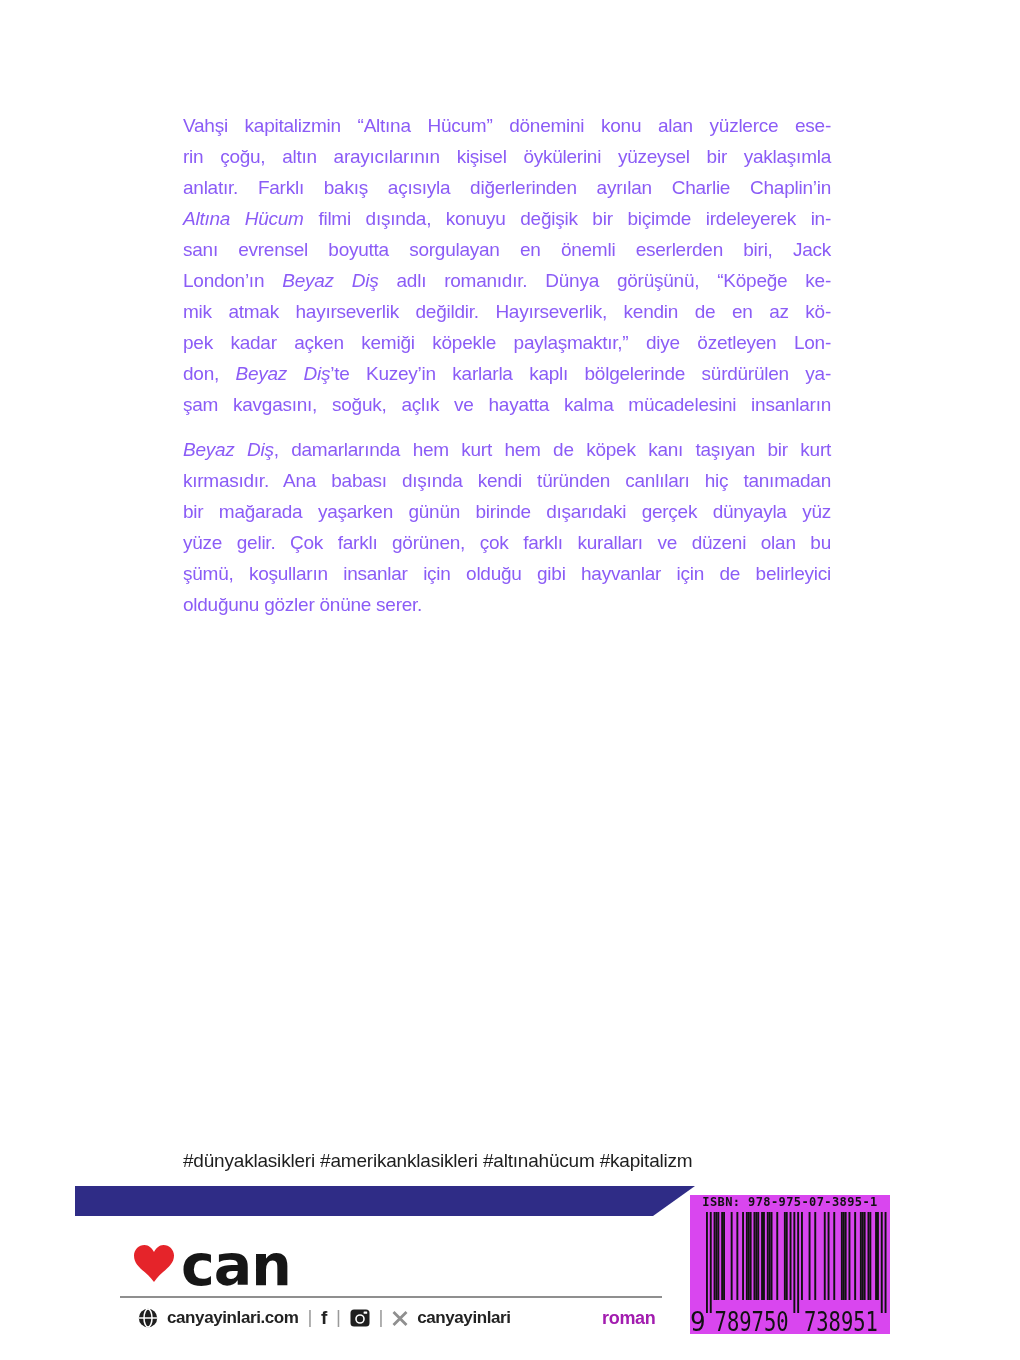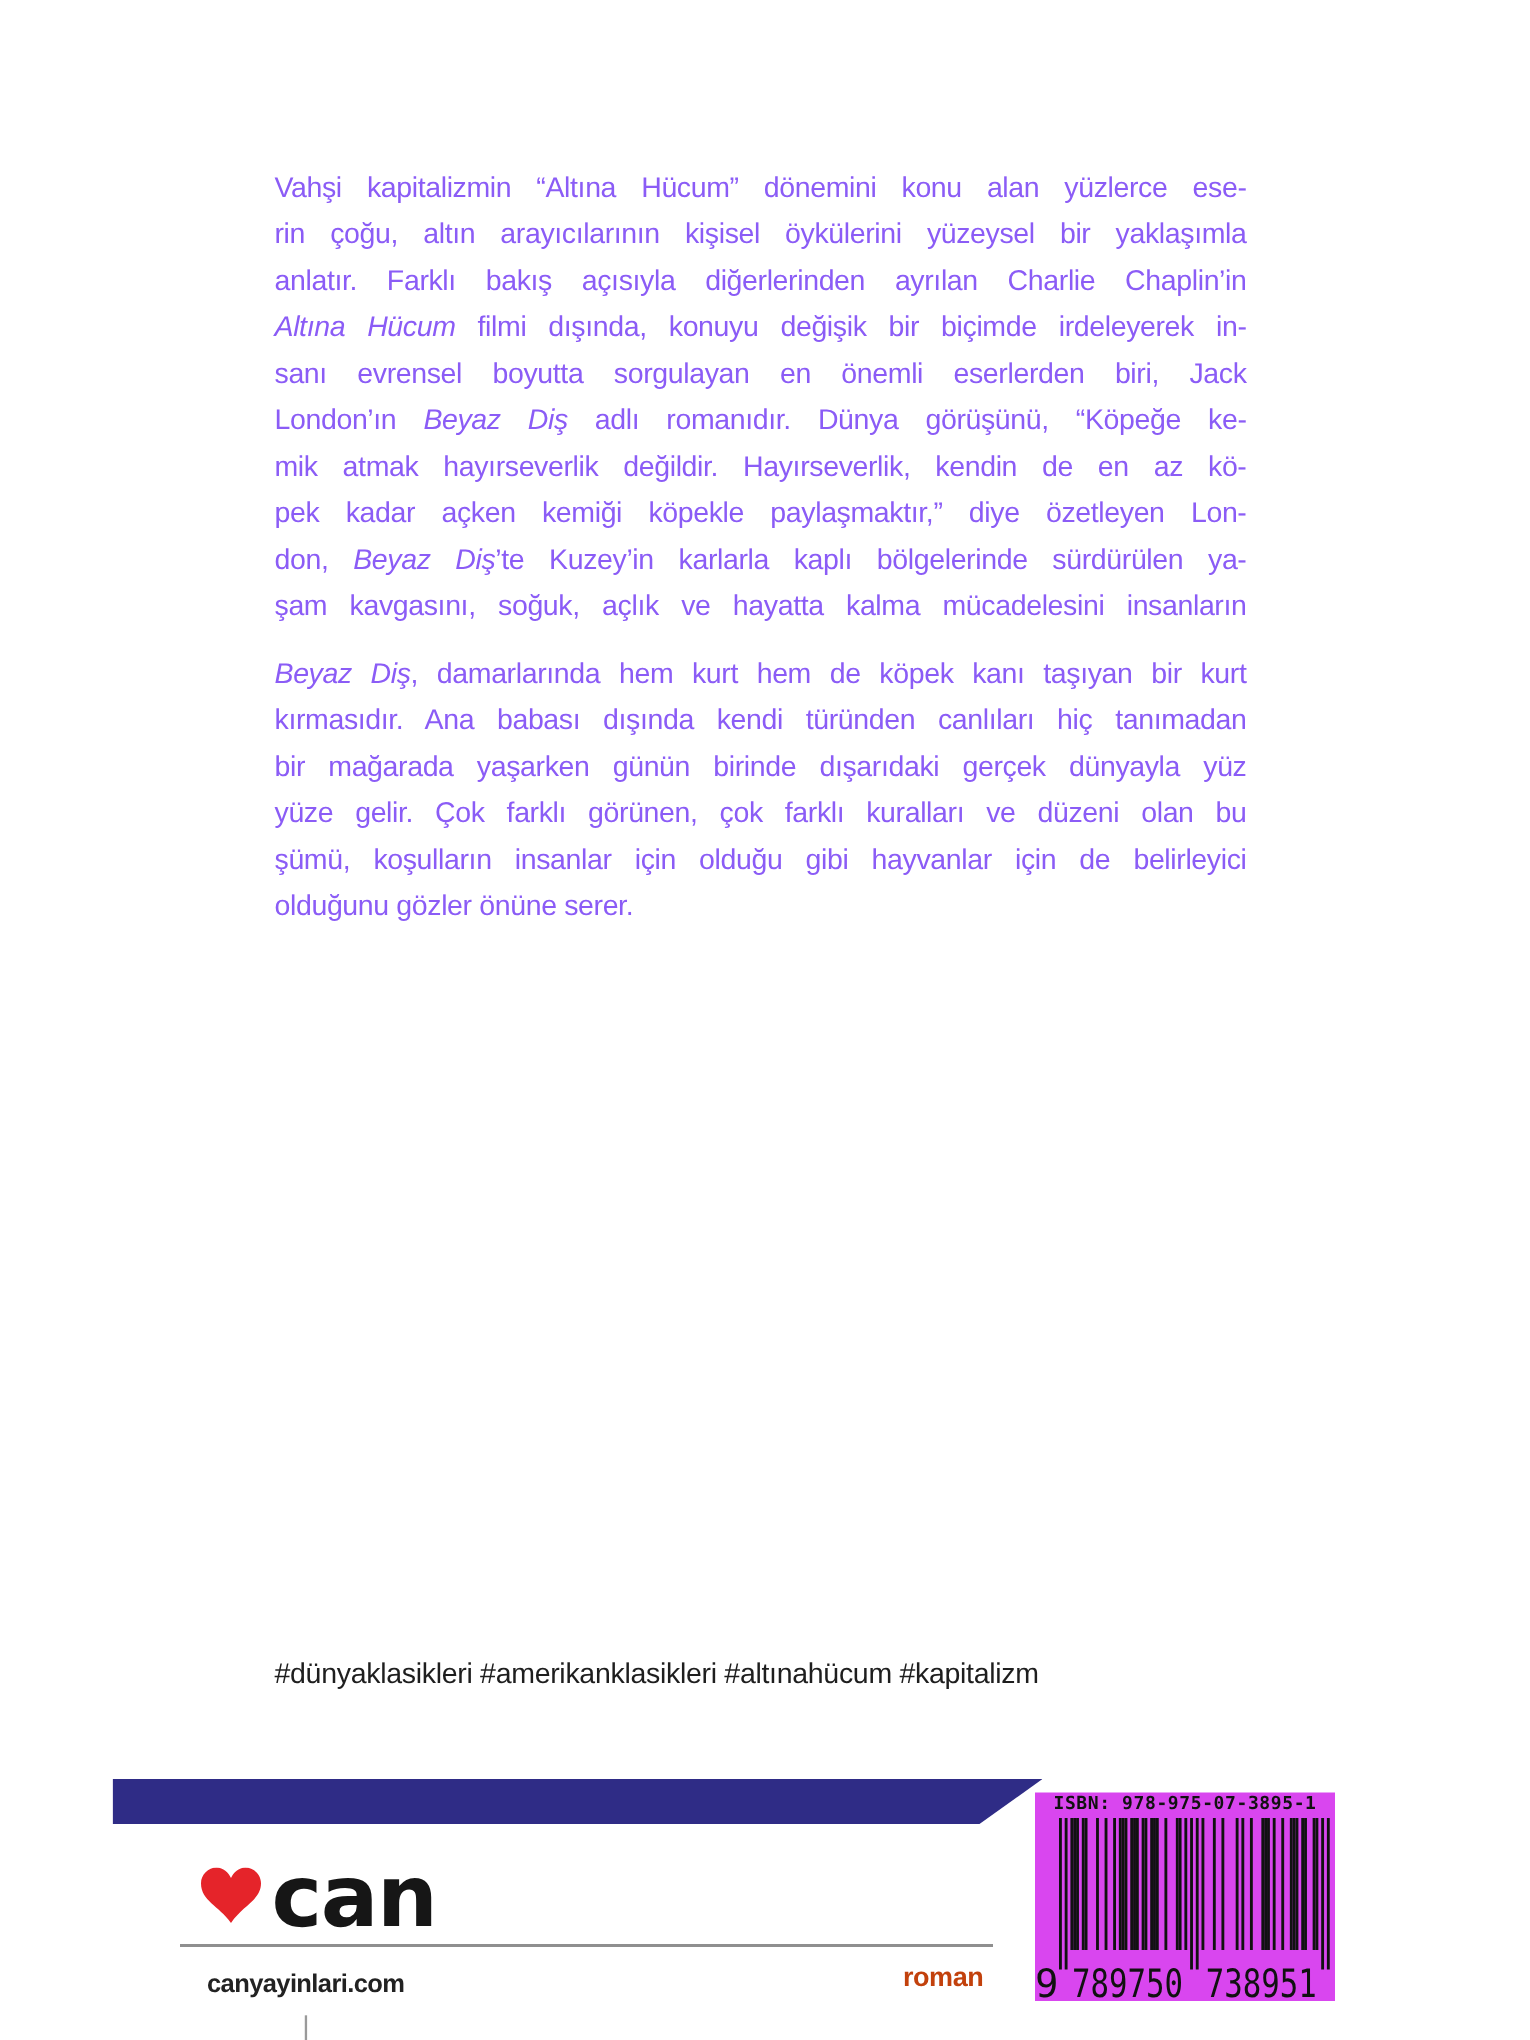--- a/index.html
+++ b/index.html
@@ -9,43 +9,43 @@
   
   .synopsis{position:absolute;left:183px;top:110px;width:648px;color:#8b5cf6;
             font-size:19px;line-height:31px;letter-spacing:-0.25px;}
   .para{margin:0;}
   .para + .para{margin-top:14px;}
   .line{text-align:justify;text-align-last:justify;white-space:normal;}
   .line.last{text-align-last:left;}
   .it{font-style:italic;}
 
   
-  .hashtags{position:absolute;left:183px;top:1100px;width:648px;color:#1e1e1e;
+  .hashtags{position:absolute;left:183px;top:1144px;width:648px;color:#1e1e1e;
             font-size:19px;line-height:34px;letter-spacing:-0.2px;}
 
   
   .banner{position:absolute;left:75px;top:1186px;width:620px;height:30px;
           clip-path:polygon(0 0,100% 0,calc(100% - 42px) 100%,0 100%);}
 
   
   .logo{position:absolute;left:134px;top:1243px;display:flex;align-items:center;}
   .logo svg{display:block;}
   .logoword{font-family:"DejaVu Sans",sans-serif;font-weight:700;font-size:57px;
             line-height:40px;letter-spacing:-1px;color:#161616;margin-left:7px;
             transform:translateY(2px);}
 
   
   .rule{position:absolute;left:120px;top:1296px;width:542px;height:2px;background:#8f8f8f;}
   .links{position:absolute;left:138px;top:1304px;height:28px;display:flex;
          align-items:center;gap:9px;font-size:17px;font-weight:bold;
-         letter-spacing:-0.4px;color:#222222;flex-direction:column;}
+         letter-spacing:-0.4px;color:#222222;}
   .links .sep{color:#9a9a9a;font-weight:300;font-size:19px;transform:translateY(-1px);}
   .links .fb{font-size:19px;font-weight:700;}
   .genre{position:absolute;left:602px;top:1308px;font-size:18px;font-weight:bold;
-         letter-spacing:-0.3px;color:#c2410c;}
+         letter-spacing:-0.3px;color:#a21caf;}
 
   
   .barcode{position:absolute;left:690px;top:1195px;width:200px;background:#d946ef;}
   .isbn{font-family:"DejaVu Sans Mono",monospace;font-weight:bold;font-size:12px;
         letter-spacing:0.4px;color:#111;text-align:center;white-space:nowrap;}
   .barcode svg{display:block;margin-top:3px;}
   .barcode svg rect{fill:#111;}
   .barcode svg text{font-family:"DejaVu Sans Mono",monospace;font-size:26px;fill:#111;}
 </style>
 </head>

